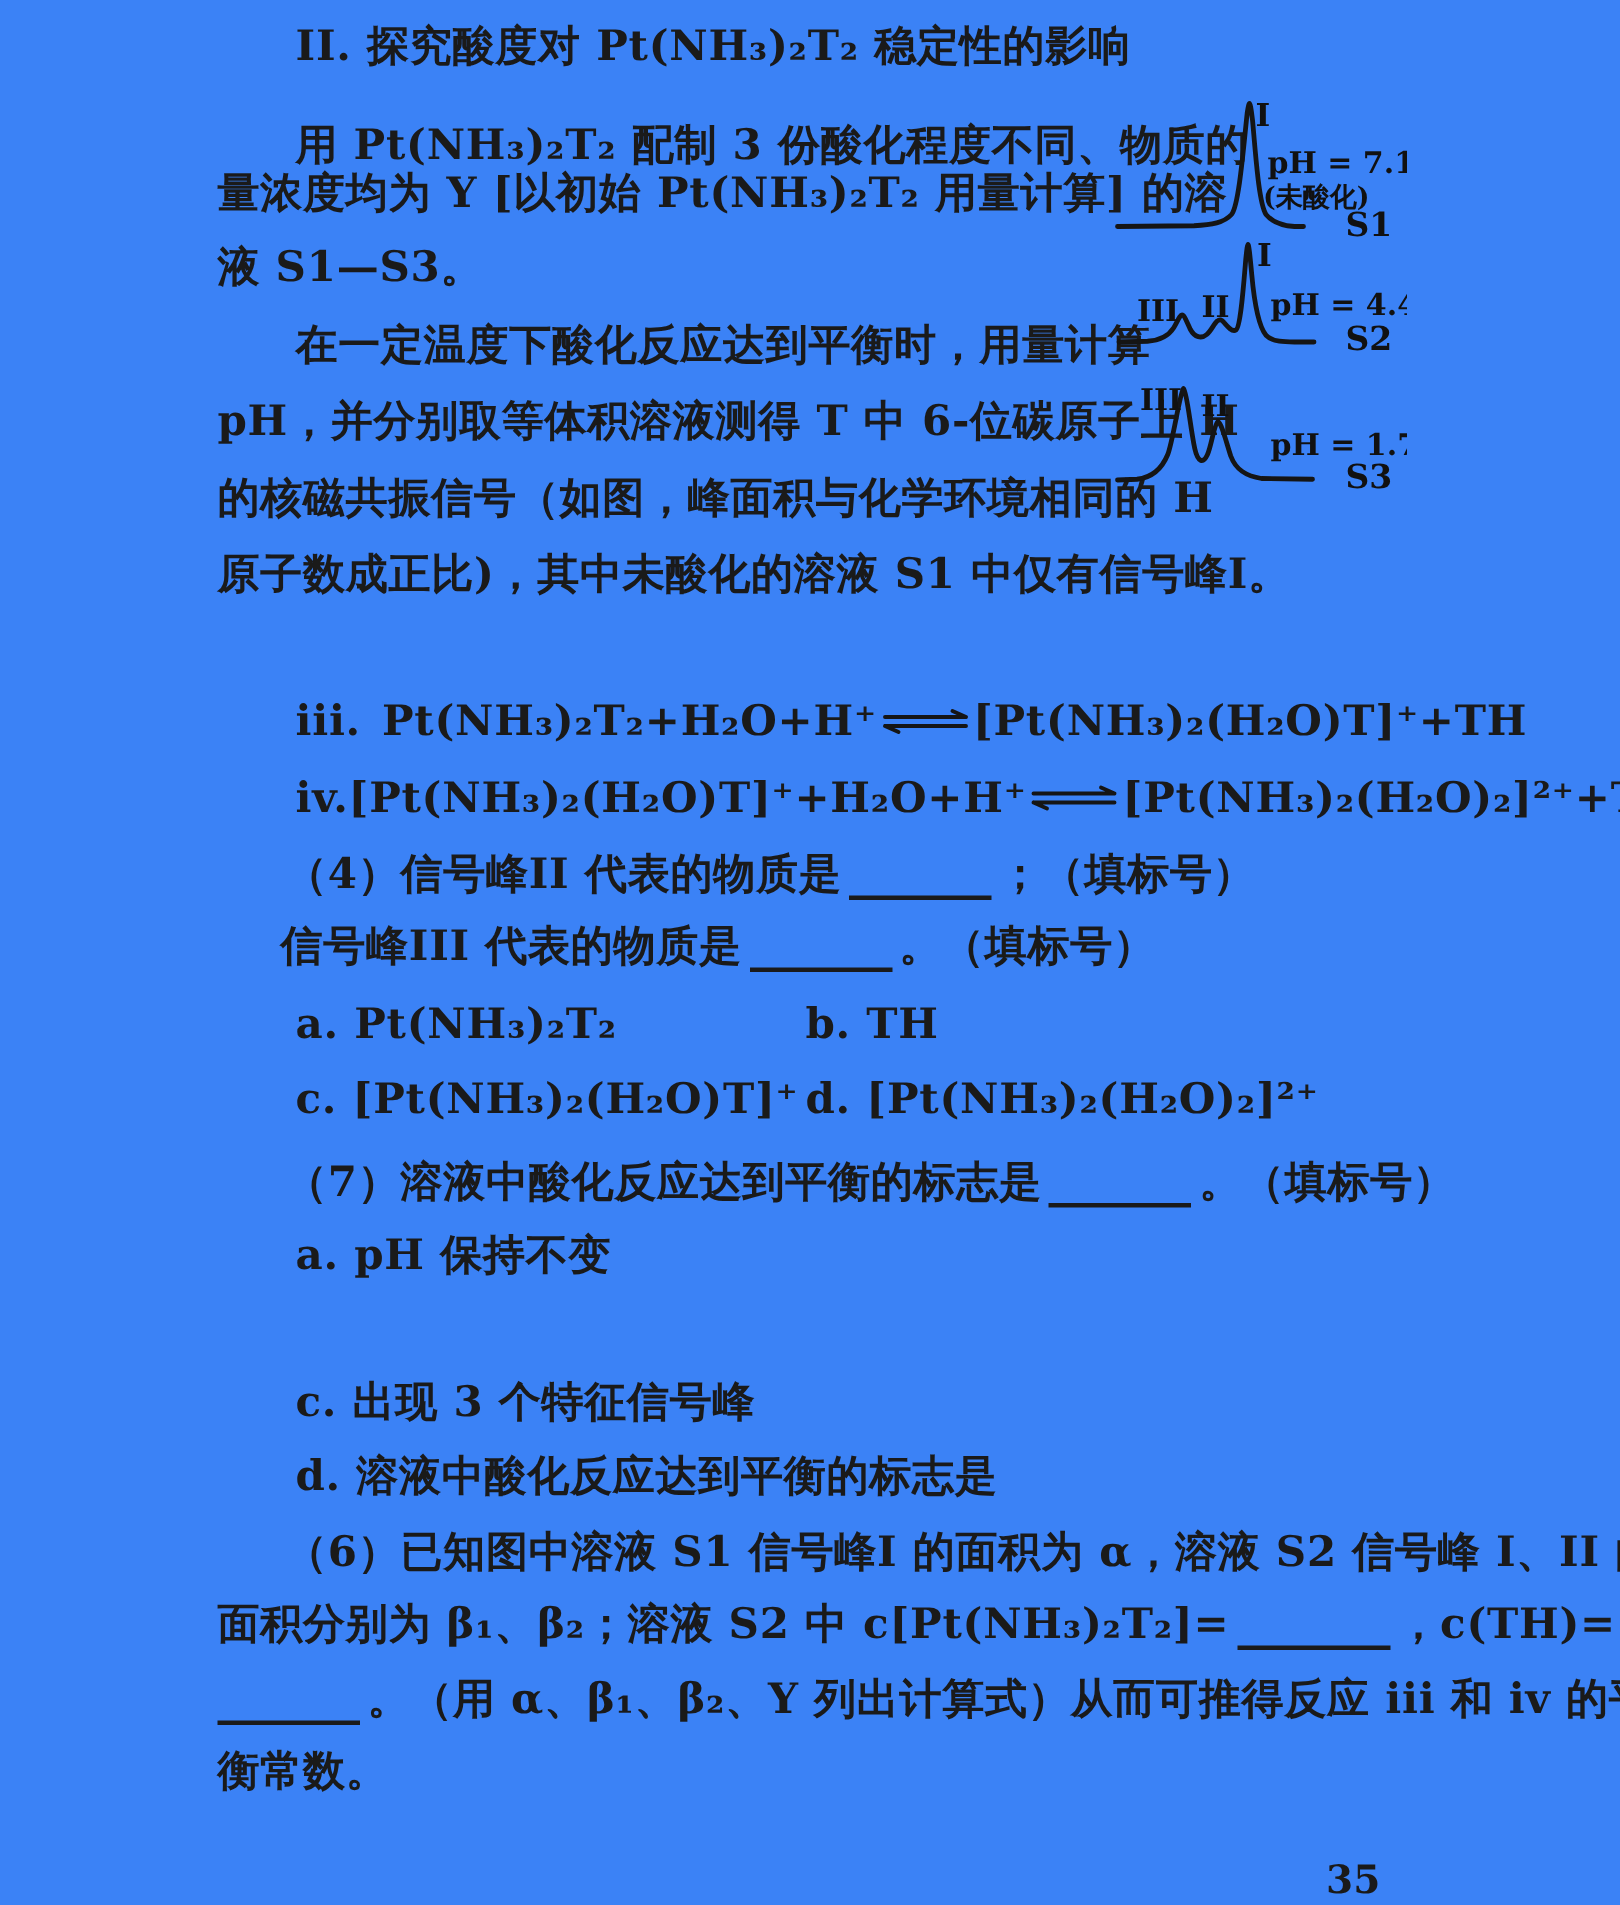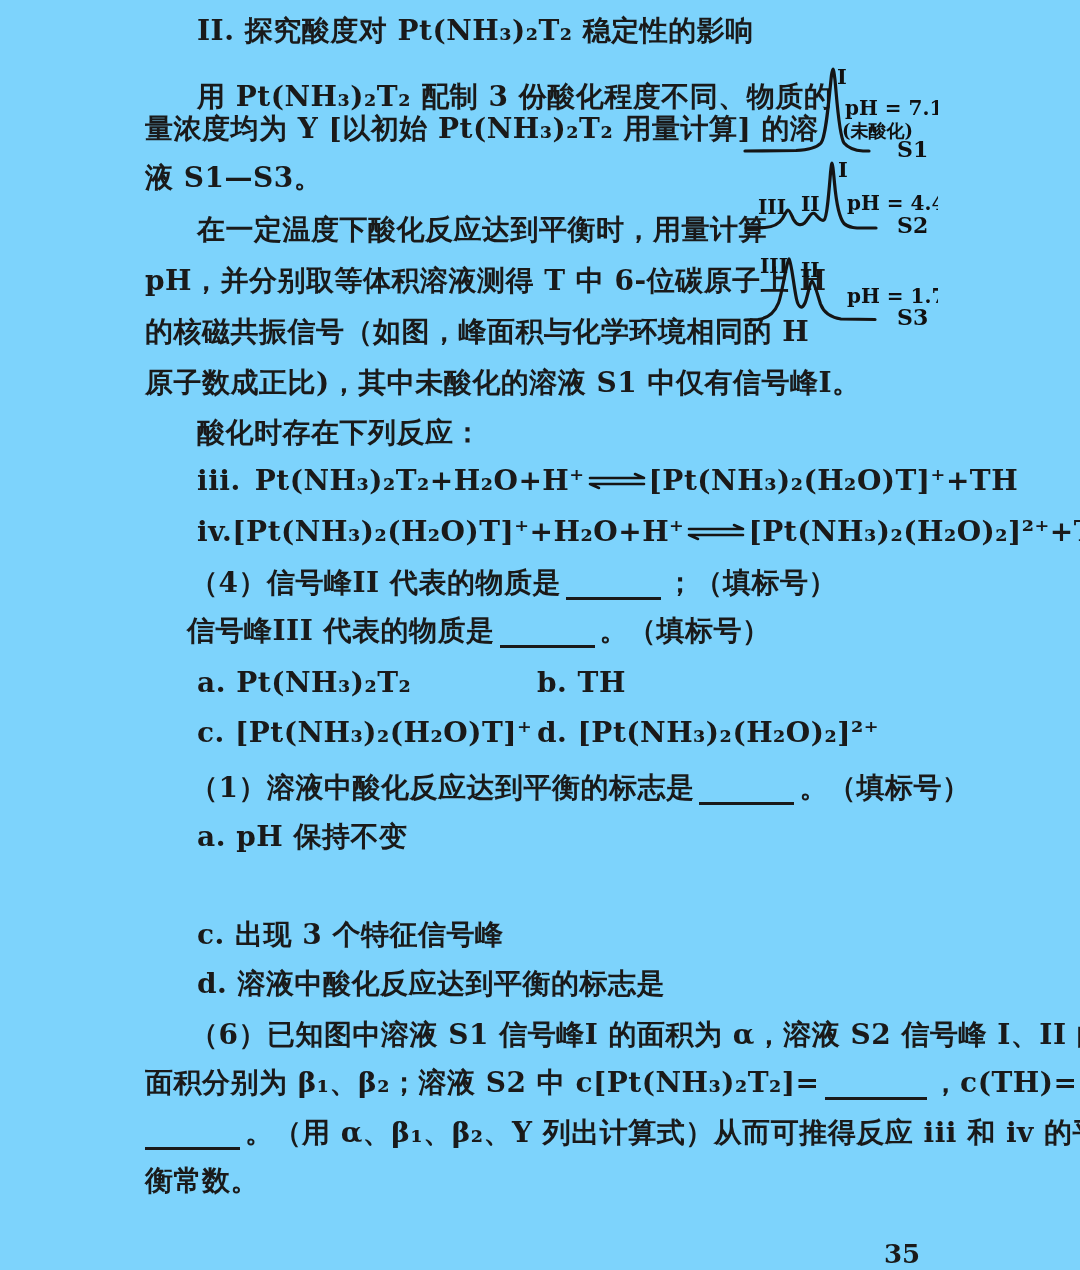--- a/index.html
+++ b/index.html
@@ -1,17 +1,17 @@
 <!DOCTYPE html>
 <html><head>
 <meta charset="utf-8">
 <style>
   html,body{margin:0;padding:0;background:#ffffff;}
   .page{
-    position:relative;width:1080px;height:1270px;background:#7dd3fc;
+    position:relative;width:1080px;height:1270px;background:#3b82f6;
     font-family:"DejaVu Serif","Liberation Serif",serif;
     color:#1a1a1a;font-weight:600;overflow:hidden;
   }
   .line{
     position:absolute;white-space:nowrap;
     font-size:28px;line-height:34px;letter-spacing:0.5px;
   }
   .title-line{font-weight:700;}
   .blank{
     display:inline-block;width:95px;height:4px;
@@ -35,21 +35,20 @@
 
   <div class="line" style="left:197px;top:80px">用 Pt(NH₃)₂T₂ 配制 3 份酸化程度不同、物质的</div>
   <div class="line" style="left:145px;top:112px">量浓度均为 Y [以初始 Pt(NH₃)₂T₂ 用量计算] 的溶</div>
   <div class="line" style="left:145px;top:161px">液 S1—S3。</div>
 
   <div class="line" style="left:197px;top:213px">在一定温度下酸化反应达到平衡时，用量计算</div>
   <div class="line" style="left:145px;top:264px">pH，并分别取等体积溶液测得 T 中 6-位碳原子上 H</div>
   <div class="line" style="left:145px;top:315px">的核磁共振信号（如图，峰面积与化学环境相同的 H</div>
   <div class="line" style="left:145px;top:366px">原子数成正比)，其中未酸化的溶液 S1 中仅有信号峰I。</div>
 
-  <div class="line" style="left:197px;top:416px">酸化时存在下列反应：</div>
 
   <div class="line" style="left:197px;top:464px">
     <span style="margin-right:14px">iii.</span><span>Pt(NH₃)₂T₂+H₂O+H⁺</span><svg class="eq-arrow" width="58" height="18" viewBox="0 0 58 18">
         <path d="M2 6 H56 M56 6 L47 2" fill="none" stroke="#151515" stroke-width="2.6" stroke-linecap="round"></path>
         <path d="M2 12 H56 M2 12 L11 16" fill="none" stroke="#151515" stroke-width="2.6" stroke-linecap="round"></path>
       </svg><span>[Pt(NH₃)₂(H₂O)T]⁺+TH</span>
   </div>
 
   <div class="line" style="left:197px;top:515px">
     <span style="">iv.</span><span>[Pt(NH₃)₂(H₂O)T]⁺+H₂O+H⁺</span><svg class="eq-arrow" width="58" height="18" viewBox="0 0 58 18">
@@ -67,21 +66,21 @@
   <div class="line" style="left:197px;top:666px">
     <span>a. Pt(NH₃)₂T₂</span>
     <span class="col2">b. TH</span>
   </div>
   <div class="line" style="left:197px;top:716px">
     <span>c. [Pt(NH₃)₂(H₂O)T]⁺</span>
     <span class="col2">d. [Pt(NH₃)₂(H₂O)₂]²⁺</span>
   </div>
 
   <div class="line" style="left:190px;top:771px">
-    <span>（1）溶液中酸化反应达到平衡的标志是</span><span class="blank"></span><span>。（填标号）</span>
+    <span>（7）溶液中酸化反应达到平衡的标志是</span><span class="blank"></span><span>。（填标号）</span>
   </div>
   <div class="line" style="left:197px;top:820px">a. pH 保持不变</div>
   <div class="line" style="left:197px;top:918px">c. 出现 3 个特征信号峰</div>
   <div class="line" style="left:197px;top:967px">d. 溶液中酸化反应达到平衡的标志是</div>
 
   <div class="line" style="left:190px;top:1018px">（6）已知图中溶液 S1 信号峰I 的面积为 α，溶液 S2 信号峰 I、II 的</div>
   <div class="line" style="left:145px;top:1066px">
     <span>面积分别为 β₁、β₂；溶液 S2 中 c[Pt(NH₃)₂T₂]=</span><span class="blank blank-wide"></span><span>，c(TH)=</span>
   </div>
   <div class="line" style="left:145px;top:1116px">

